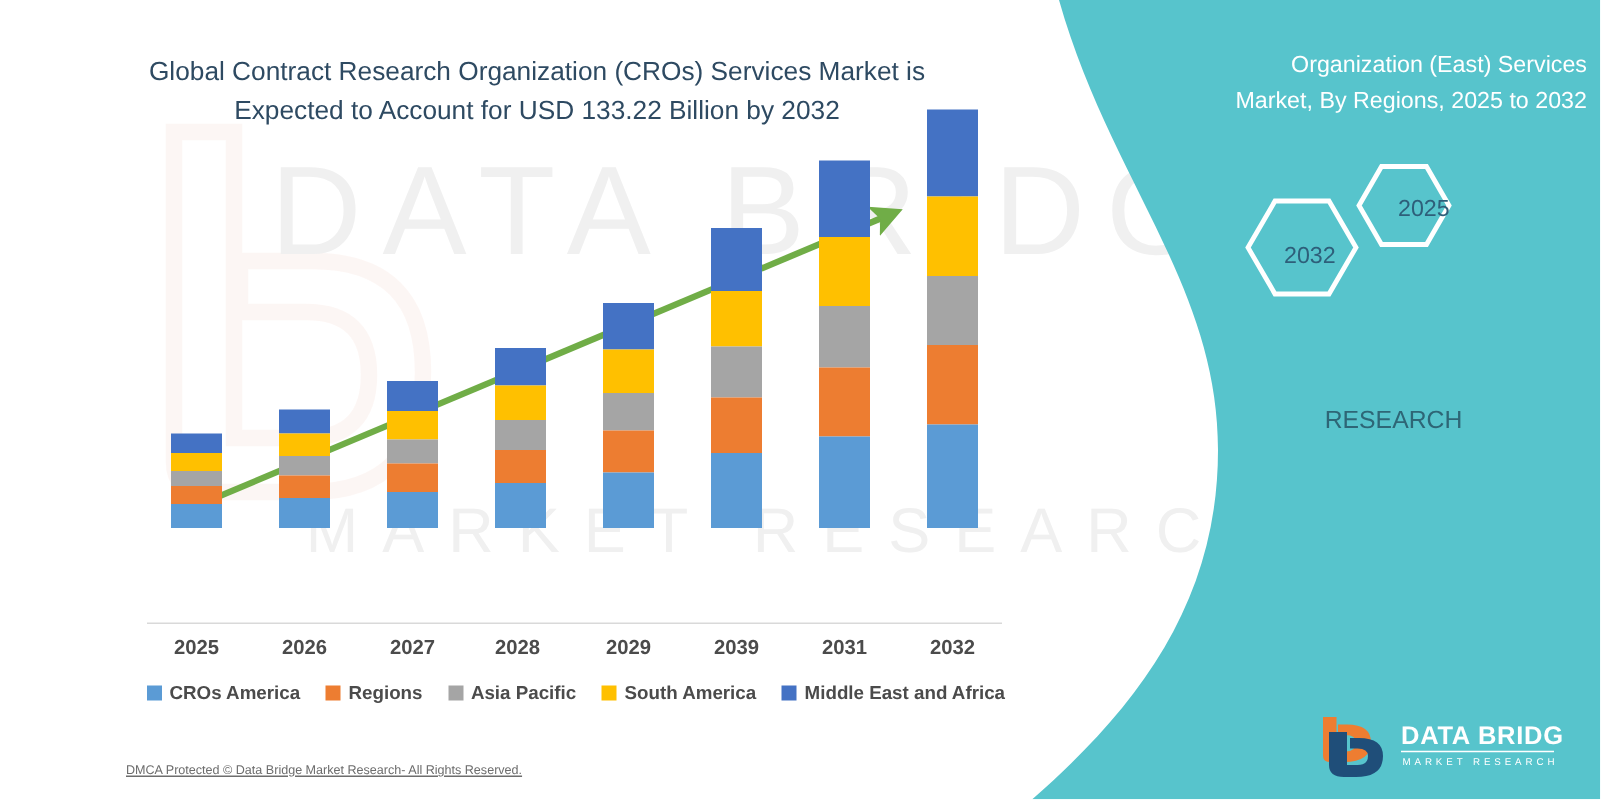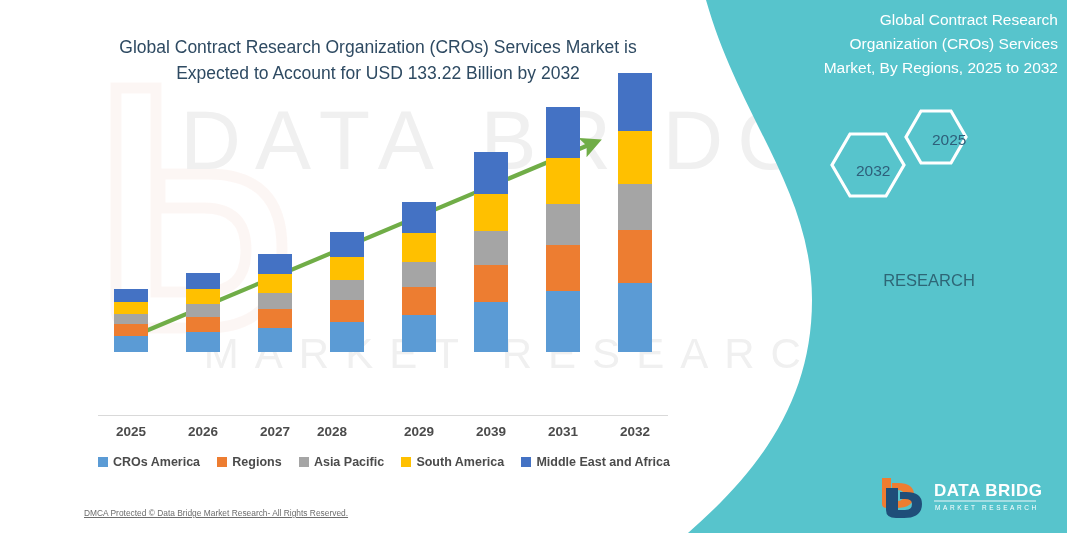--- a/index.html
+++ b/index.html
@@ -59,21 +59,21 @@
     position: absolute;
     left: 0;
     top: 0;
     width: 1067px;
     height: 533px;
   }
 
   
   .chart-title {
     position: absolute;
-    left: 68px;
+    left: 48px;
     top: 34px;
     width: 620px;
     text-align: center;
     font-size: 17.5px;
     line-height: 1.5;
     color: #2e4a62;
     font-weight: 400;
   }
 
   .plot {
@@ -286,21 +286,21 @@
           <div class="seg" style="background: rgb(237, 125, 49); height: 52.6455px;"></div>
           <div class="seg" style="background: rgb(165, 165, 165); height: 46.6915px;"></div>
           <div class="seg" style="background: rgb(255, 192, 0); height: 52.6455px;"></div>
           <div class="seg" style="background: rgb(68, 114, 196); height: 57.8682px;"></div>
         </div>
       </div>
     <div id="xlabels">
         <div class="xlabel" style="left: 95px;">2025</div>
         <div class="xlabel" style="left: 167px;">2026</div>
         <div class="xlabel" style="left: 239px;">2027</div>
-        <div class="xlabel" style="left: 296px;">2028</div>
+        <div class="xlabel" style="left: 309px;">2028</div>
         <div class="xlabel" style="left: 383px;">2029</div>
         <div class="xlabel" style="left: 455px;">2039</div>
         <div class="xlabel" style="left: 527px;">2031</div>
         <div class="xlabel" style="left: 599px;">2032</div>
       </div>
   </div>
 
   <div class="legend" id="legend">
       <div class="legend-item">
         <span class="swatch" style="background: rgb(91, 155, 213);"></span>
@@ -322,22 +322,22 @@
         <span class="swatch" style="background: rgb(68, 114, 196);"></span>
         <span>Middle East and Africa</span>
       </div>
     </div>
 
   <div class="footer">
     <span>DMCA Protected © Data Bridge Market Research-  All Rights Reserved.</span>
   </div>
 
   <div class="panel-title">
-    <span>Global Contract Research</span><br>
-    <span>Organization (CROs) Services</span><br>
+    <br>
+    <span>Organization (East) Services</span><br>
     <span>Market, By Regions, 2025 to 2032</span>
   </div>
 
   <div class="hex-wrap">
     <svg viewBox="0 0 240 110" style="width:240px;height:110px;">
       <polygon points="101,11 131,11 146,37 131,63 101,63 86,37" fill="none" stroke="#ffffff" stroke-width="3.2"></polygon>
       <polygon points="30,34 66,34 84,65 66,96 30,96 12,65" fill="none" stroke="#ffffff" stroke-width="3.2"></polygon>
     </svg>
     <div class="hex-label hex-2025">2025</div>
     <div class="hex-label hex-2032">2032</div>

